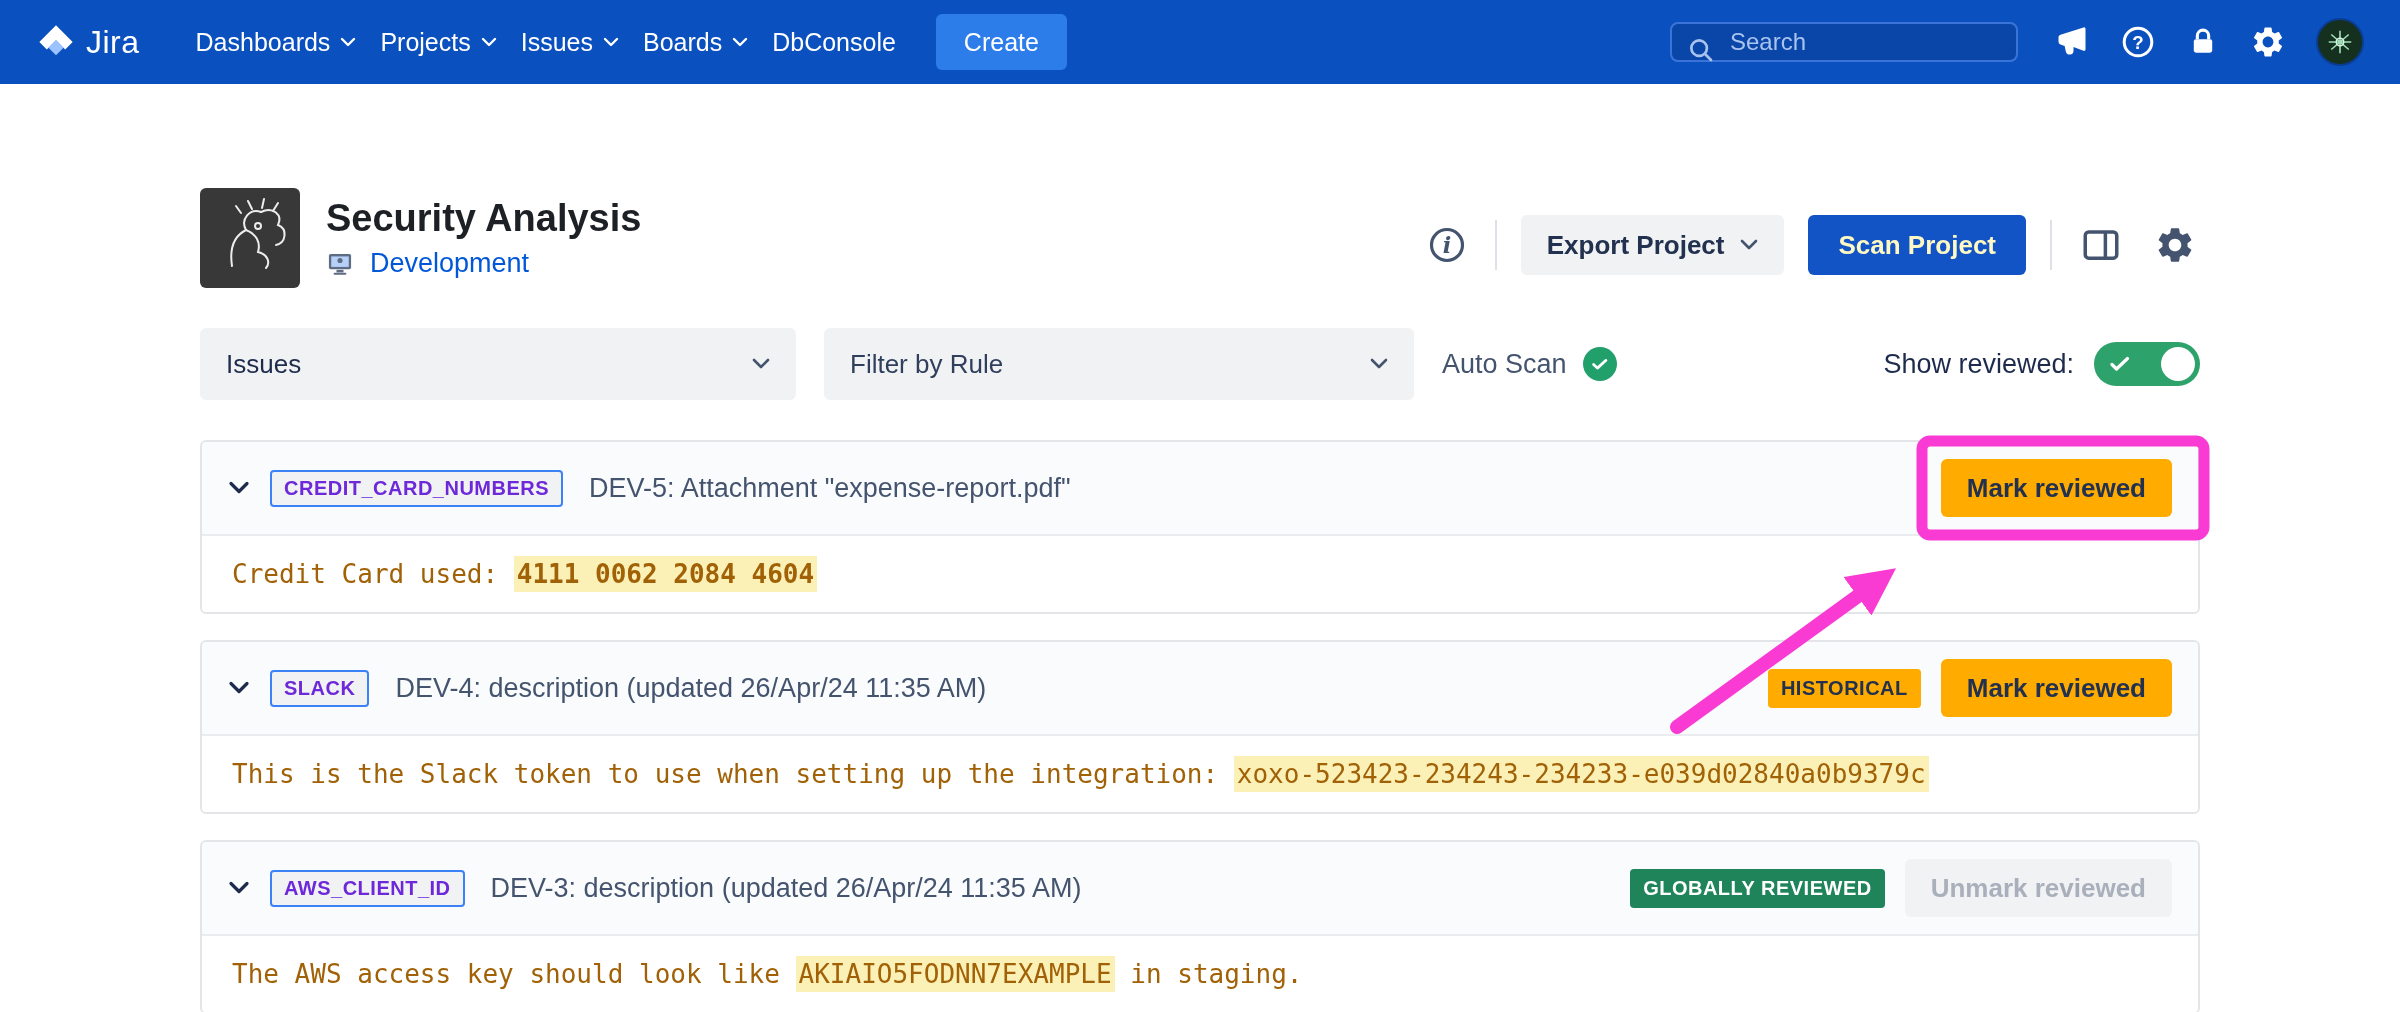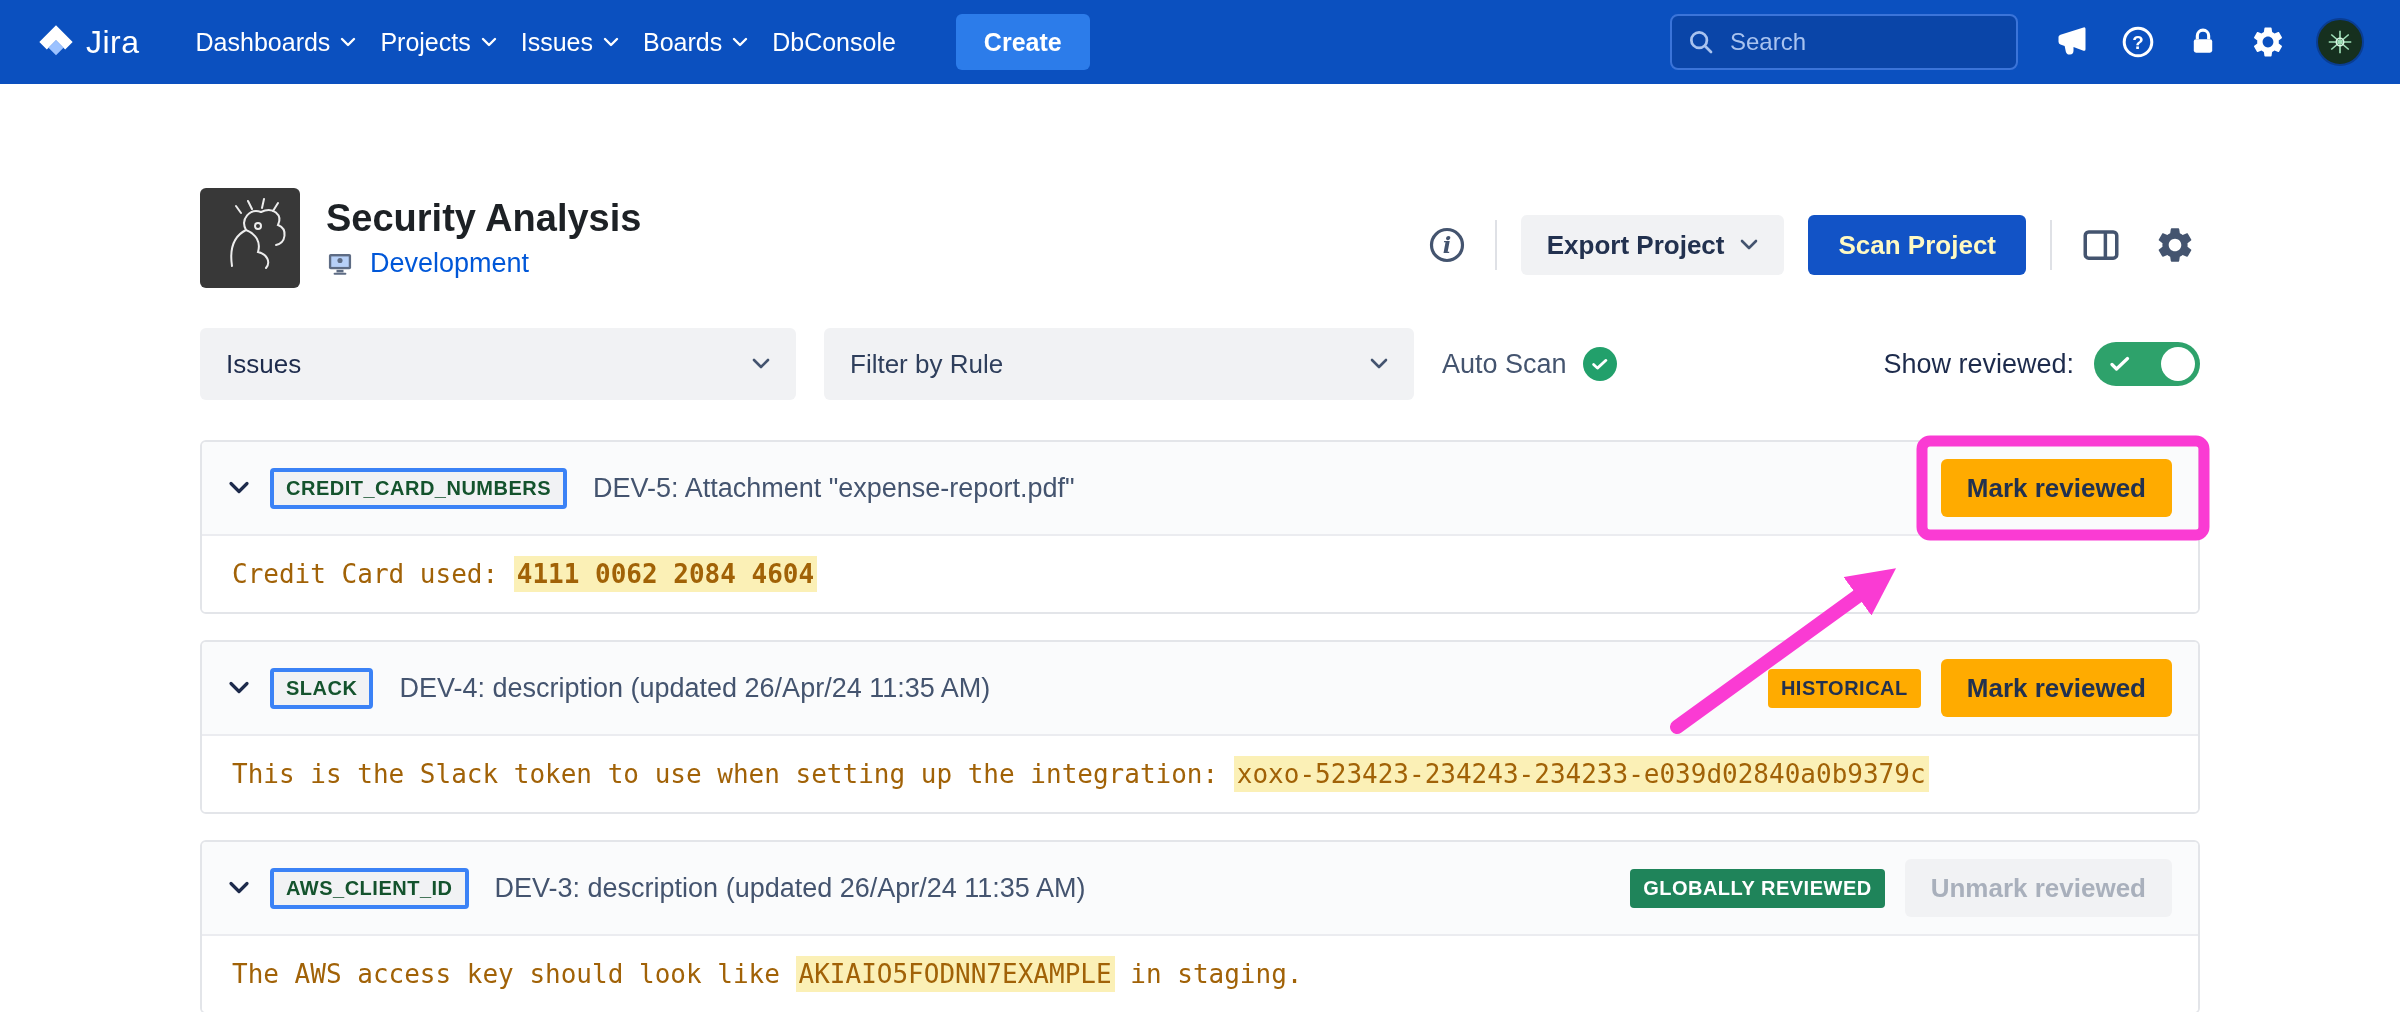--- a/index.html
+++ b/index.html
@@ -19,25 +19,25 @@
     display: flex;
     align-items: center;
     padding: 0 36px;
   }
   .logo { display: flex; align-items: center; gap: 10px; margin-right: 56px; cursor: pointer; }
   .logo-text { color: #fff; font-size: 32px; font-weight: 400; letter-spacing: .5px; }
   .nav-items { display: flex; align-items: center; gap: 24px; }
   .nav-item { display: flex; align-items: center; gap: 10px; color: #fff; font-size: 25px; font-weight: 500; cursor: pointer; white-space: nowrap; }
   .nav-item .chev { color: #fff; }
   .create-btn {
-    margin-left: 60px; background: #2C7CEA; color: #fff; border: none; border-radius: 6px;
-    height: 56px; padding: 0 28px; font-size: 25px; font-weight: 700; cursor: pointer;
-    font-family: "Liberation Sans", sans-serif;
-  }
-  .search-wrap { margin-left: auto; position: relative; width: 348px; height: 56px; }
+    margin-left: 40px; background: #2C7CEA; color: #fff; border: none; border-radius: 6px;
+    height: 56px; padding: 0 28px; font-size: 25px; font-weight: 400; cursor: pointer;
+    font-family: "Liberation Sans", sans-serif;
+  }
+  .search-wrap { margin-left: auto; position: relative; width: 348px; height: 40px; }
   .search-input {
     width: 100%; height: 100%; background: #0A45A8; border: 2px solid #3B74D9; border-radius: 8px;
     color: #fff; padding: 0 16px 0 58px; font-size: 24px; outline: none;
     font-family: "Liberation Sans", sans-serif;
   }
   .search-input::placeholder { color: #A9C3EF; }
   .search-icon { position: absolute; left: 16px; top: 13px; pointer-events: none; }
   .nav-icons { display: flex; align-items: center; gap: 30px; margin-left: 36px; }
   .nav-icon { display: flex; align-items: center; justify-content: center; cursor: pointer; }
   .user-avatar {
@@ -90,22 +90,22 @@
 
   
   .cards { margin-top: 40px; }
   .card { border: 2px solid #E3E5E9; border-radius: 6px; margin-bottom: 26px; overflow: hidden; background: #fff; }
   .card-header {
     height: 94px; background: #FAFBFC; border-bottom: 2px solid #EBECF0;
     display: flex; align-items: center; padding: 0 26px; gap: 20px; cursor: pointer;
   }
   .expander { display: flex; align-items: center; cursor: pointer; flex: none; }
   .rule-badge {
-    background: #F1F2F4; border: 4px solid #3b82f6; border-radius: 4px; padding: 5px 12px;
-    font-size: 20px; font-weight: 700; color: #14532d; letter-spacing: .5px; white-space: nowrap;
+    background: #F1F2F4; border: 2px solid #3b82f6; border-radius: 4px; padding: 5px 12px;
+    font-size: 20px; font-weight: 700; color: #6d28d9; letter-spacing: .5px; white-space: nowrap;
   }
   .card-title { font-size: 27px; color: #44546F; margin-left: 6px; white-space: nowrap; }
   .card-actions { margin-left: auto; display: flex; align-items: center; gap: 20px; }
   .status-badge { border-radius: 4px; padding: 8px 13px; font-size: 20px; font-weight: 700; letter-spacing: .5px; white-space: nowrap; }
   .status-historical { background: #FFAB00; color: #22314F; }
   .status-globally { background: #1F845A; color: #ffffff; }
   .btn-amber {
     background: #FFAB00; border: none; border-radius: 6px; height: 58px; padding: 0 26px;
     font-size: 26px; font-weight: 700; color: #22314F; cursor: pointer; white-space: nowrap;
     font-family: "Liberation Sans", sans-serif;

